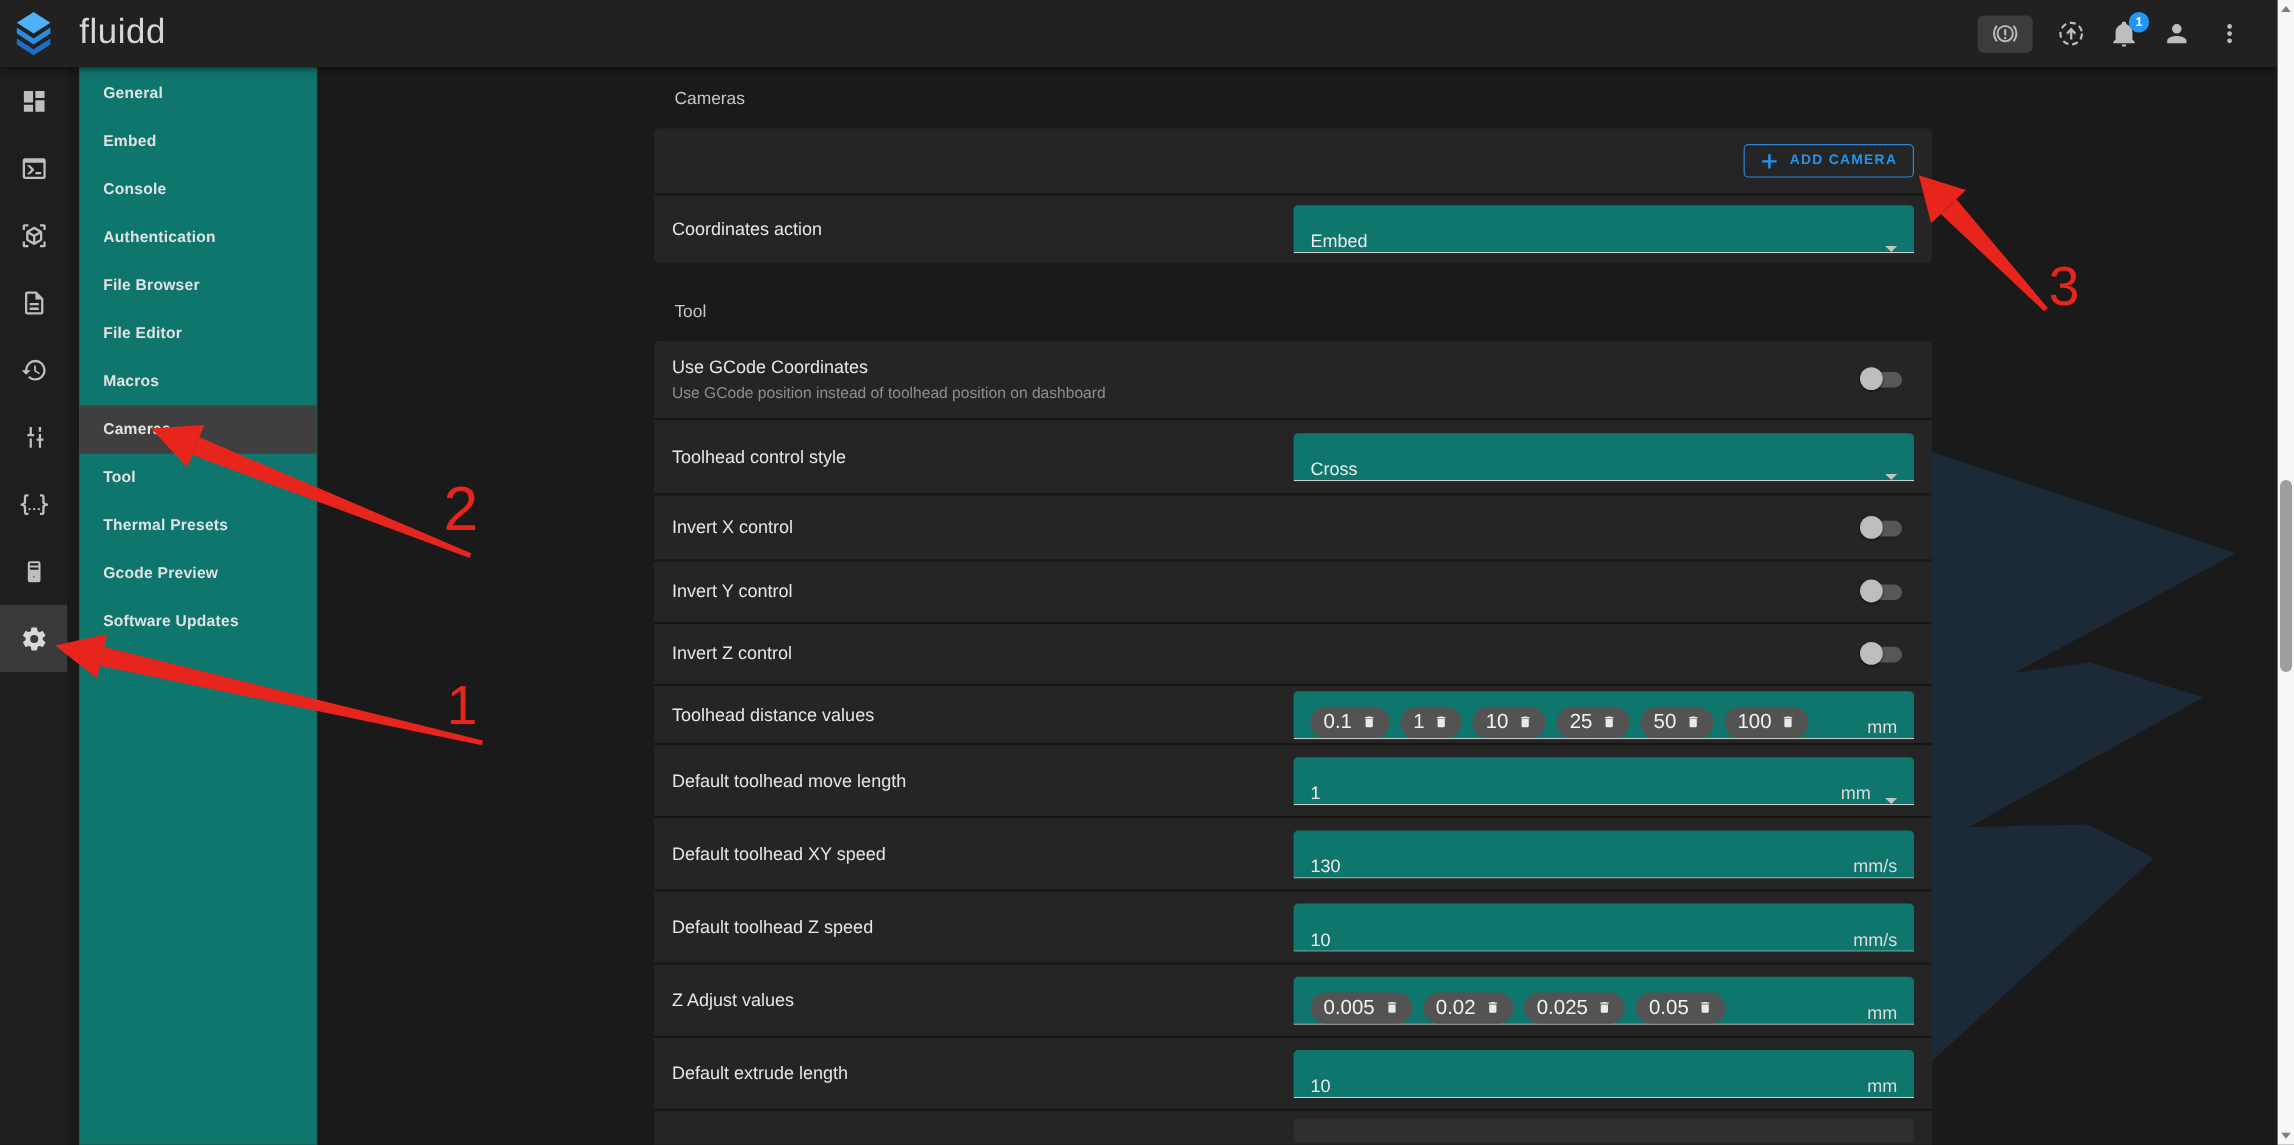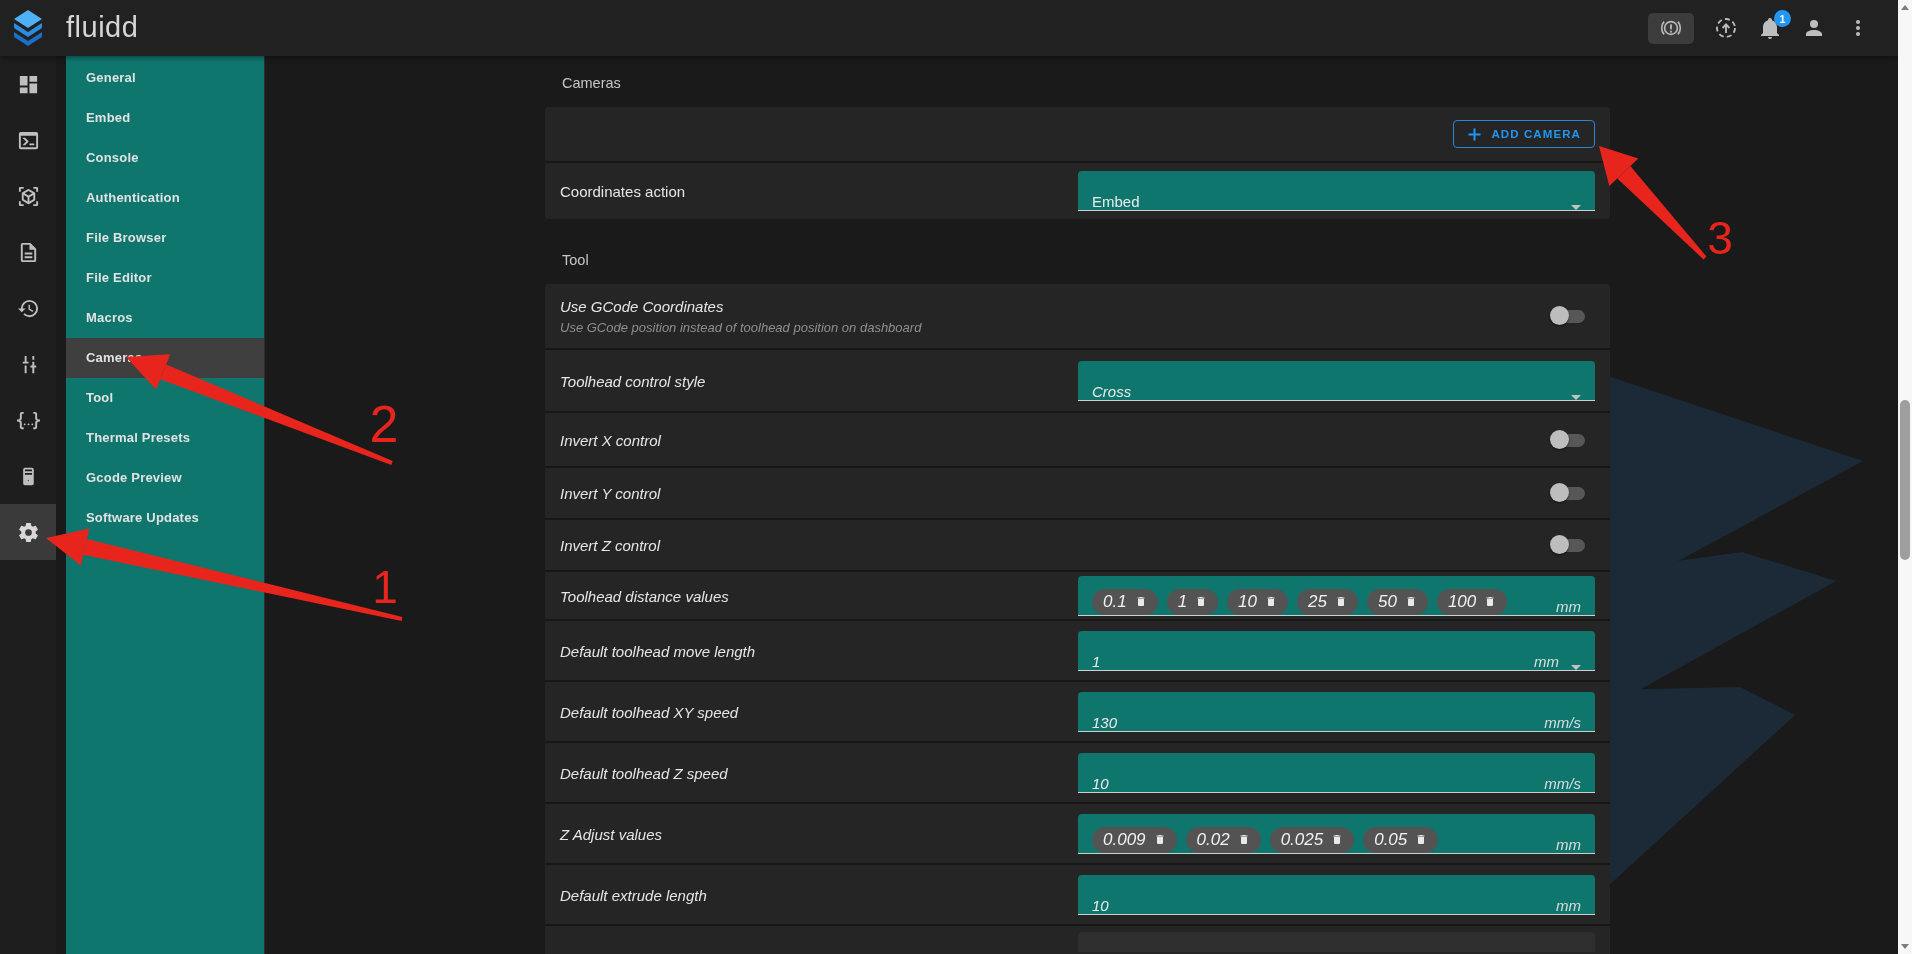--- a/index.html
+++ b/index.html
@@ -220,21 +220,21 @@
     <div class="field">
       <span class="value">Embed</span>
       <span class="spacer"></span>
       <span class="caret"></span>
     </div>
   </div>
 </div>
 
 <div class="section-title" style="top:252px">Tool</div>
 
-<div class="card" style="top:284px; height:670px; border-radius:4px 4px 0 0;font-style:italic;">
+<div class="card" style="top:284px; height:670px; border-radius:4px 4px 0 0;">
 
   <div class="row" style="height:64px">
     <div class="row-text">
       <div class="row-label">Use GCode Coordinates</div>
       <div class="row-sub">Use GCode position instead of toolhead position on dashboard</div>
     </div>
     <div class="switch">
         <div class="track"></div>
         <div class="thumb"></div>
       </div>
@@ -369,21 +369,21 @@
     </div>
   </div>
   <div class="divider"></div>
 
   <div class="row" style="height:59px">
     <div class="row-text">
         <div class="row-label">Z Adjust values</div>
       </div>
     <div class="field">
       <span class="chip">
-          <span>0.009</span>
+          <span>0.005</span>
           <svg viewBox="0 0 24 24">
             <path d="M19,4H15.5L14.5,3H9.5L8.5,4H5V6H19M6,19A2,2 0 0,0 8,21H16A2,2 0 0,0 18,19V7H6V19Z"></path>
           </svg>
         </span>
       <span class="chip">
           <span>0.02</span>
           <svg viewBox="0 0 24 24">
             <path d="M19,4H15.5L14.5,3H9.5L8.5,4H5V6H19M6,19A2,2 0 0,0 8,21H16A2,2 0 0,0 18,19V7H6V19Z"></path>
           </svg>
         </span>

